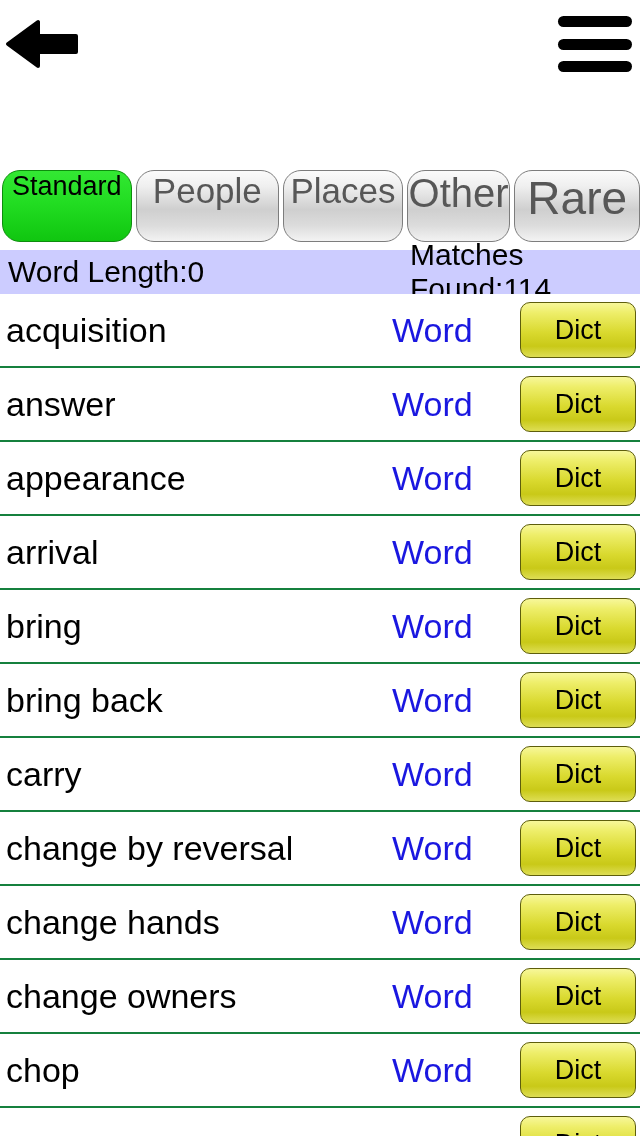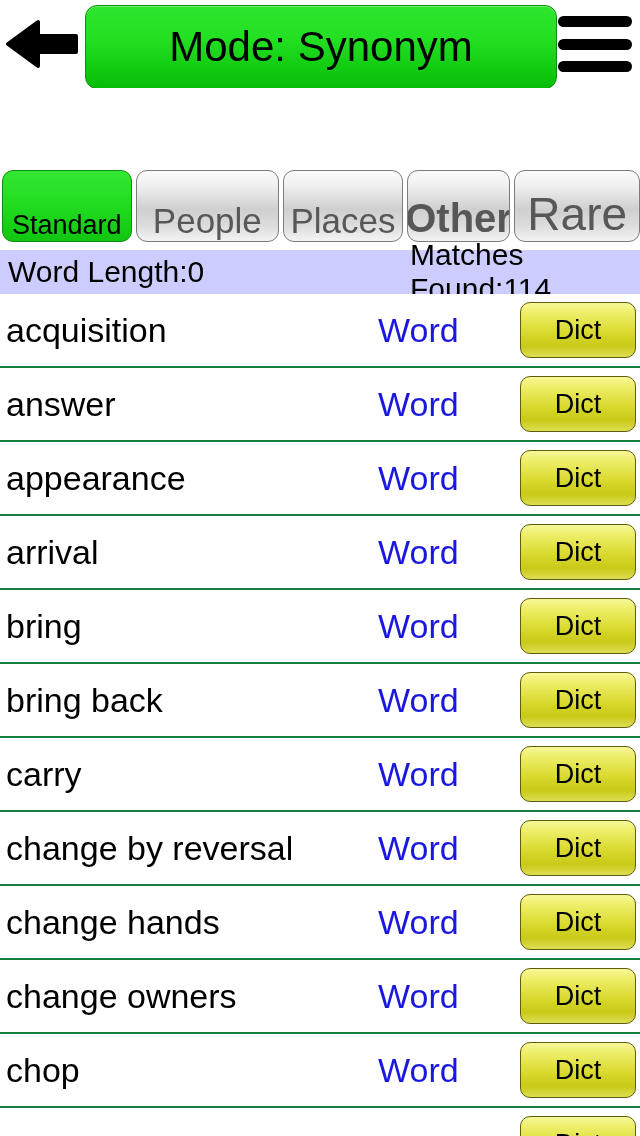--- a/index.html
+++ b/index.html
@@ -146,40 +146,40 @@
     width: 640px;
     height: 84px;
     background: #ffffff;
     display: flex;
     align-items: flex-start;
   }
   .tab {
     height: 72px;
     margin: 4px 2px 0 2px;
     border: 1px solid #7d7d7d;
-    border-radius: 11px;
-    box-sizing: border-box;
-    display: flex;
-    align-items: flex-end;
+    border-radius: 18px;
+    box-sizing: border-box;
+    display: flex;
+    align-items: flex-start;
     justify-content: center;
     background: linear-gradient(to bottom, #fbfbfb 0%, #efefef 22%, #cfcfcf 55%, #dcdcdc 78%, #f3f3f3 100%);
     color: #575757;
     cursor: pointer;
     overflow: hidden;
     white-space: nowrap;
   }
   .tab.selected {
     background: linear-gradient(to bottom, #33e833 0%, #22dd22 45%, #10c610 100%);
     border-color: #0d8d0d;
     color: #000000;
   }
   .tab-0 { width: 130px; font-size: 27px; }
   .tab-1 { width: 144px; font-size: 35px; }
   .tab-2 { width: 120px; font-size: 35px; }
-  .tab-3 { width: 104px; font-size: 40px; font-weight: bold; }
+  .tab-3 { width: 104px; font-size: 40px; }
   .tab-4 { width: 126px; font-size: 46px; margin-right: 0; }
 
   
   .infobar {
     width: 640px;
     height: 44px;
     background: #ccccff;
     display: flex;
     align-items: center;
     position: relative;
@@ -214,21 +214,21 @@
   }
   .row-word {
     position: absolute;
     left: 6px;
     font-size: 34px;
     color: #000000;
     white-space: nowrap;
   }
   .row-link {
     position: absolute;
-    left: 378px;
+    left: 392px;
     font-size: 34px;
     color: #1a17e0;
     cursor: pointer;
     white-space: nowrap;
   }
   .row-dict {
     position: absolute;
     left: 520px;
     width: 116px;
     height: 56px;
@@ -250,23 +250,20 @@
 <body>
 
 <div class="topbar">
 
   <div class="back-arrow">
     <svg width="76" height="56" viewBox="0 0 76 56">
       <path d="M4 28 L34 6 L34 20 L72 20 L72 36 L34 36 L34 50 Z" fill="#000000" stroke="#000000" stroke-width="4" stroke-linejoin="round"></path>
     </svg>
   </div>
 
-  <div class="mode-button">
-    <span class="mode-button-label">Mode: Synonym</span>
-  </div>
 
   <div class="hamburger">
     <span></span>
     <span></span>
     <span></span>
   </div>
 </div>
 
 <div class="search-row">
 

